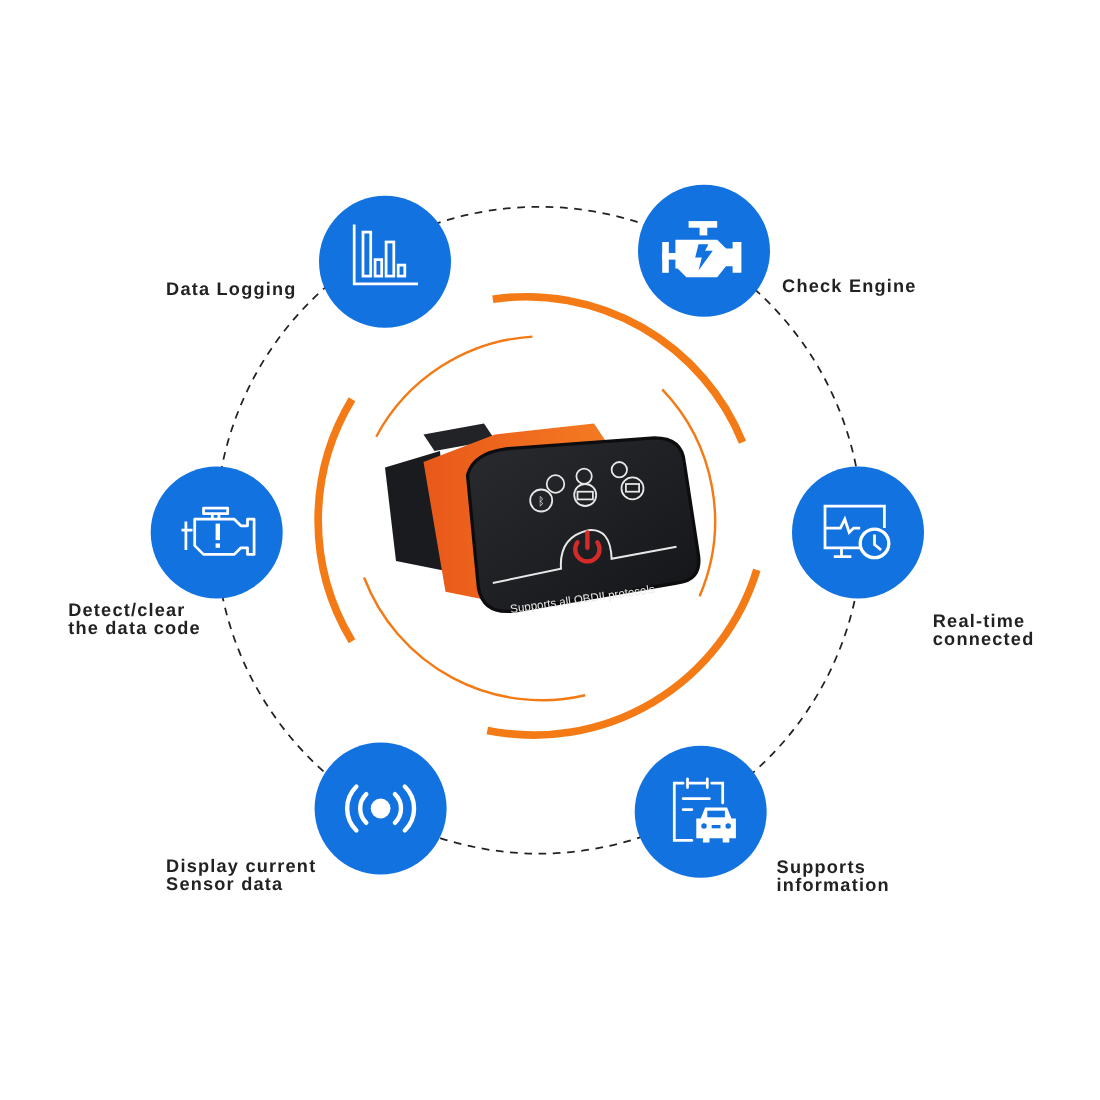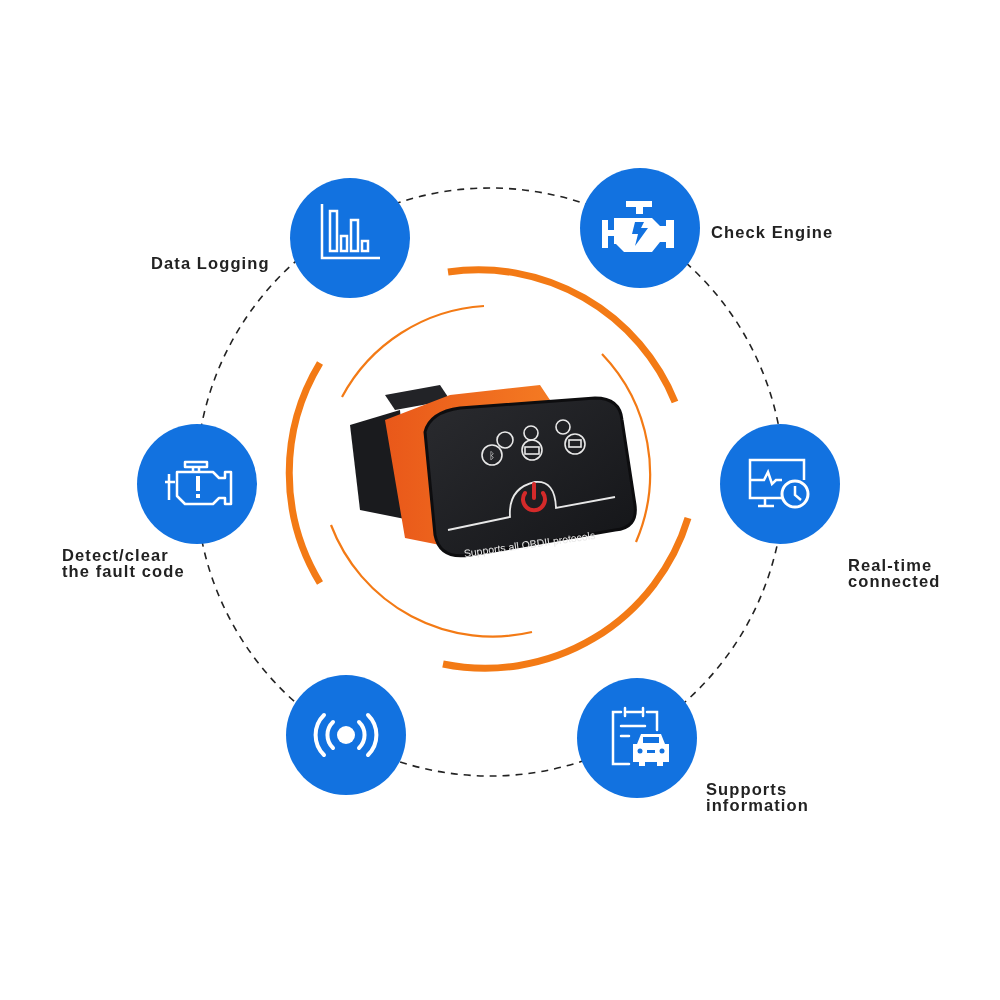--- a/index.html
+++ b/index.html
@@ -49,38 +49,38 @@
       <g fill="#fff">
         <rect x="46" y="33" width="26" height="6"></rect>
         <rect x="56" y="38" width="7" height="8"></rect>
         <path d="M34 50 H72 L80 58 H86 V52 H94 V80 H86 V74 H80 L72 84 H44 L36 76 H34 Z"></path>
         <rect x="22" y="52" width="6" height="28"></rect>
         <rect x="22" y="62" width="14" height="6"></rect>
       </g>
       <path d="M61 54 H55 L52 66 H58 L55 78 L68 60 H61 L64 54 Z" fill="#1272e0"></path>
     </svg>
   </div>
-  <div class="label" style="left:711px;top:224px">Check Engine</div>
+  <div class="label" style="left:711px;top:252px">Check Engine</div>
 
   <div class="feature" style="left:137px;top:424px">
     <svg viewBox="0 0 120 120">
       <g fill="none" stroke="#fff" stroke-width="2.5" stroke-linejoin="round">
         <rect x="48" y="38" width="22" height="5"></rect>
         <path d="M56 43 V48 M62 43 V48"></path>
         <path d="M40 48 H76 L82 54 H88 V48 H94 V80 H88 V74 H82 L76 80 H48 L40 72 V48 Z"></path>
         <path d="M32 50 V76 M28 58 H38"></path>
       </g>
       <g fill="#fff">
         <rect x="59" y="52" width="4" height="15"></rect>
         <rect x="59" y="70" width="4" height="4"></rect>
       </g>
     </svg>
   </div>
   <div class="label" style="left:62px;top:547px">Detect/clear
-the fault code</div>
+the data code</div>
 
   <div class="feature" style="left:720px;top:424px">
     <svg viewBox="0 0 120 120">
       <g fill="none" stroke="#fff" stroke-width="2.5">
         <path d="M62 74 H30 V36 H84 V56"></path>
         <path d="M30 56 H44 L48 48 L52 60 L56 56 H62"></path>
         <path d="M45 74 V82 M38 82 H54"></path>
         <circle cx="75" cy="70" r="13" stroke-width="3"></circle>
         <path d="M75 62 V71 L81 76"></path>
       </g>
@@ -93,20 +93,22 @@
     <svg viewBox="0 0 120 120">
       <circle cx="60" cy="60" r="9" fill="#fff"></circle>
       <g fill="none" stroke="#fff" stroke-width="4" stroke-linecap="round">
         <path d="M47 47 A18 18 0 0 0 47 73"></path>
         <path d="M73 47 A18 18 0 0 1 73 73"></path>
         <path d="M38 40 A28 28 0 0 0 38 80"></path>
         <path d="M82 40 A28 28 0 0 1 82 80"></path>
       </g>
     </svg>
   </div>
+  <div class="label" style="left:151px;top:780px">Display current
+Sensor data</div>
 
   <div class="feature" style="left:577px;top:678px">
     <svg viewBox="0 0 120 120">
       <g fill="none" stroke="#fff" stroke-width="2.5" stroke-linecap="round">
         <path d="M44 34 H36 V86 H52"></path>
         <path d="M70 34 H80 V52"></path>
         <path d="M50 34 H64"></path>
         <path d="M48 30 V38 M66 30 V38"></path>
         <path d="M44 48 H68 M44 58 H52"></path>
       </g>

